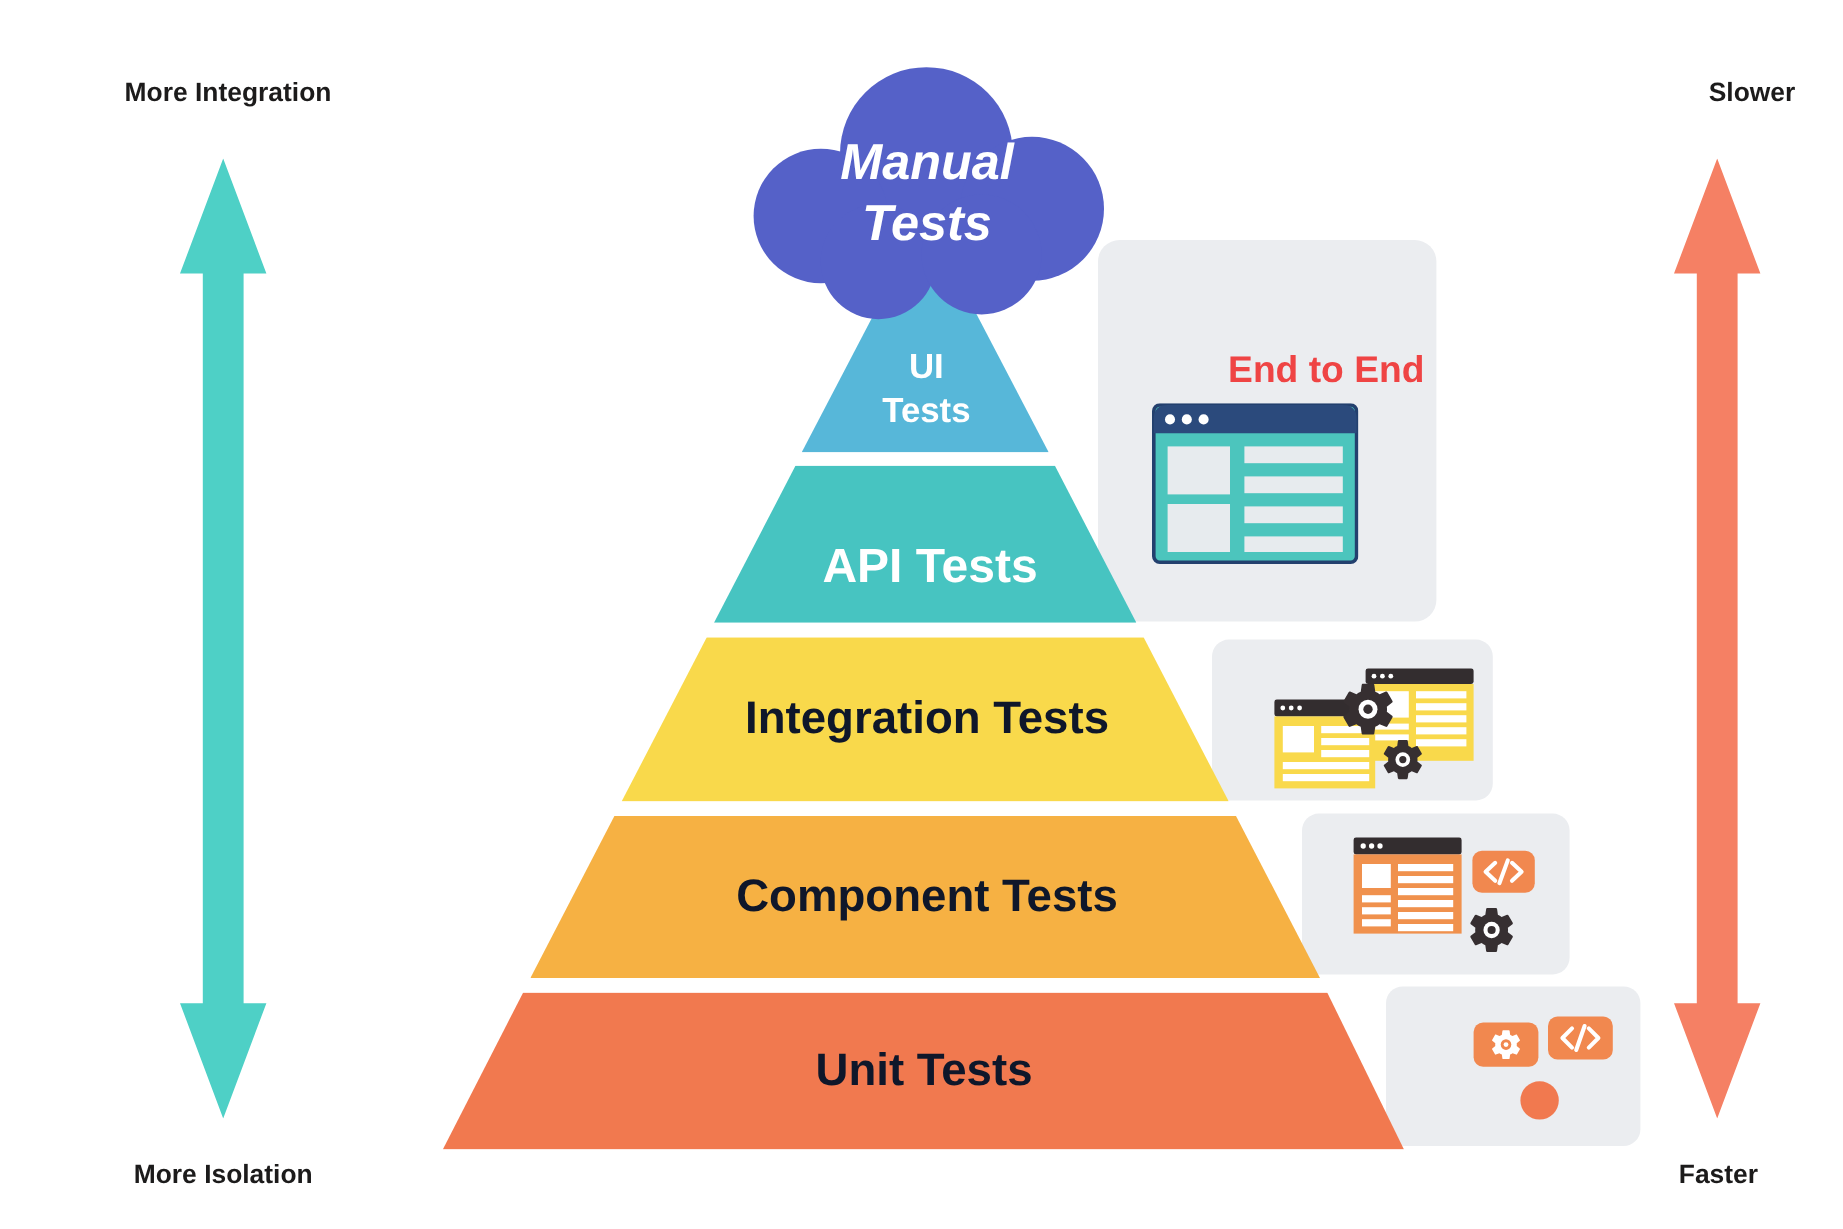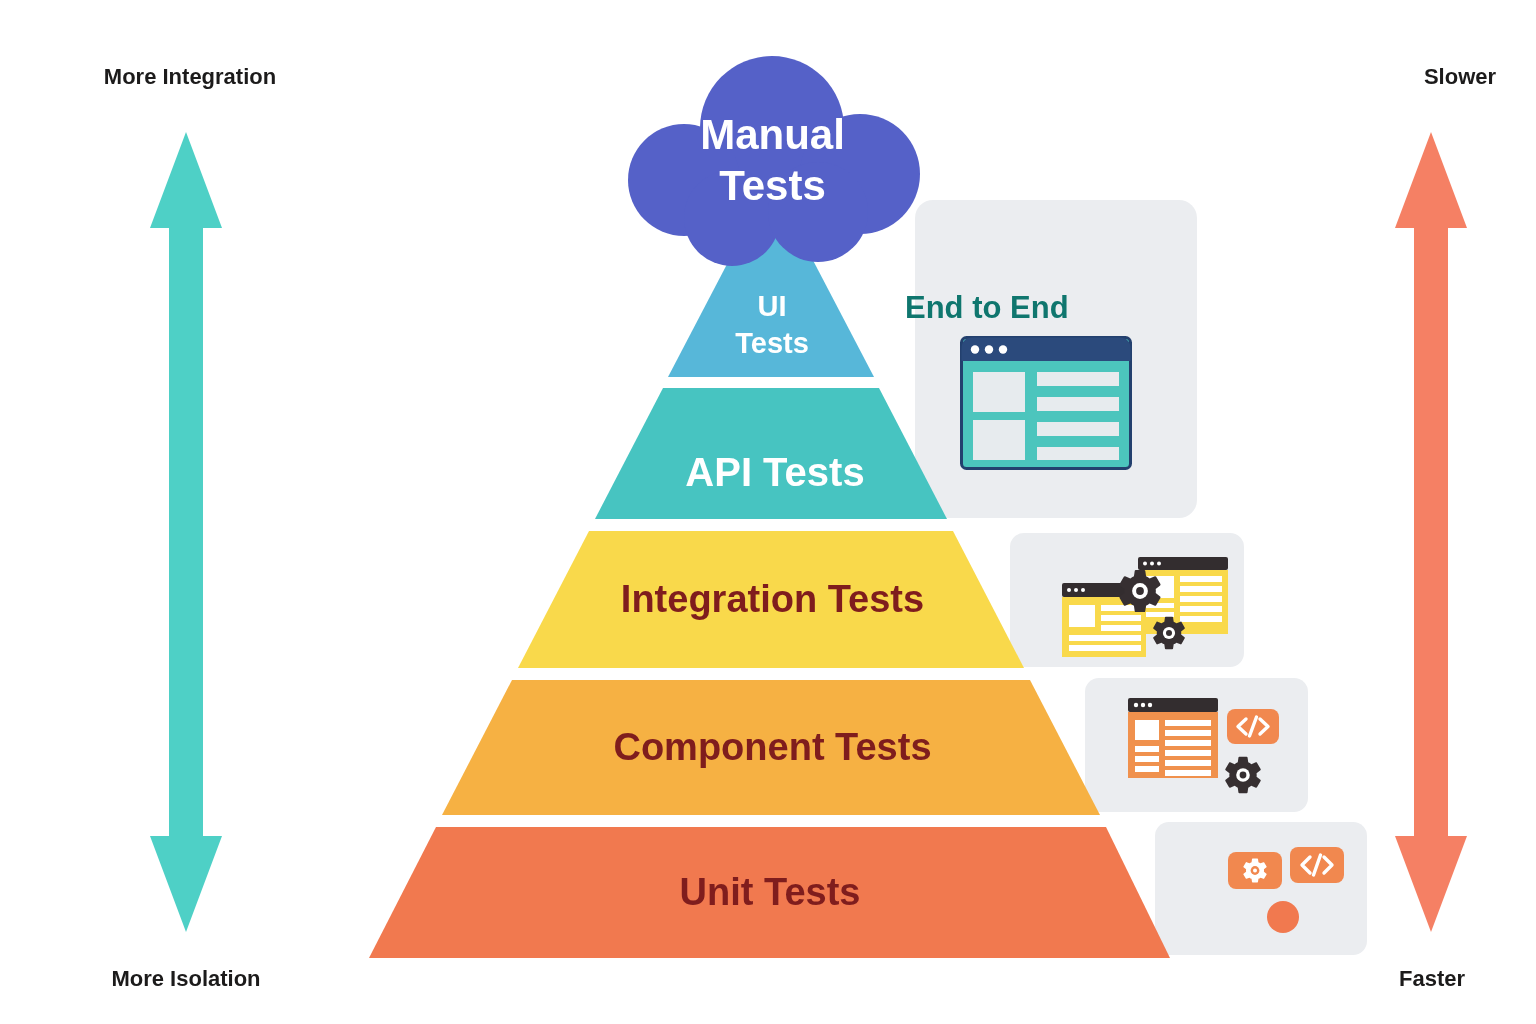--- a/index.html
+++ b/index.html
@@ -25,28 +25,28 @@
   .layer-ui .lbl{font-size:29px;line-height:1.3;color:#ffffff;margin-bottom:14px;}
   .layer-api{left:585px;top:388px;width:380px;height:168px;background:#47c4c1;
     clip-path:polygon(78px 0px,294px 0px,362px 131px,10px 131px);}
   .layer-api .lbl{font-size:40px;color:#ffffff;}
   .layer-int{left:505px;top:531px;width:535px;height:137px;background:#f9d94b;
     clip-path:polygon(84px 0px,448px 0px,519px 137px,13px 137px);}
   .layer-comp{left:435px;top:680px;width:675px;height:135px;background:#f6b143;
     clip-path:polygon(77px 0px,595px 0px,665px 135px,7px 135px);}
   .layer-unit{left:360px;top:827px;width:820px;height:131px;background:#f1794f;
     clip-path:polygon(76px 0px,746px 0px,810px 131px,9px 131px);}
-  .layer-int .lbl,.layer-comp .lbl,.layer-unit .lbl{font-size:38px;color:#7f1d1d;}
+  .layer-int .lbl,.layer-comp .lbl,.layer-unit .lbl{font-size:38px;color:#0f172a;}
 
   .cloud-label{left:620px;top:50px;width:305px;height:220px;
     display:flex;align-items:center;justify-content:center;text-align:center;
-    font-size:42px;line-height:1.22;font-weight:700;color:#ffffff;z-index:6;}
-
-  .e2e-label{left:905px;top:290px;width:282px;text-align:left;
-    font-size:31px;font-weight:600;color:#0f766e;z-index:4;}
+    font-size:42px;line-height:1.22;font-weight:700;color:#ffffff;z-index:6;font-style:italic;}
+
+  .e2e-label{left:905px;top:290px;width:282px;text-align:right;
+    font-size:31px;font-weight:600;color:#ef4444;z-index:4;}
 
   .z1{z-index:1}.z2{z-index:2}.z4{z-index:4}.z5{z-index:5}
   svg{display:block;}
 </style>
 </head>
 <body>
 
 <div class="stage">
 
   <svg width="0" height="0" style="position:absolute" aria-hidden="true">

